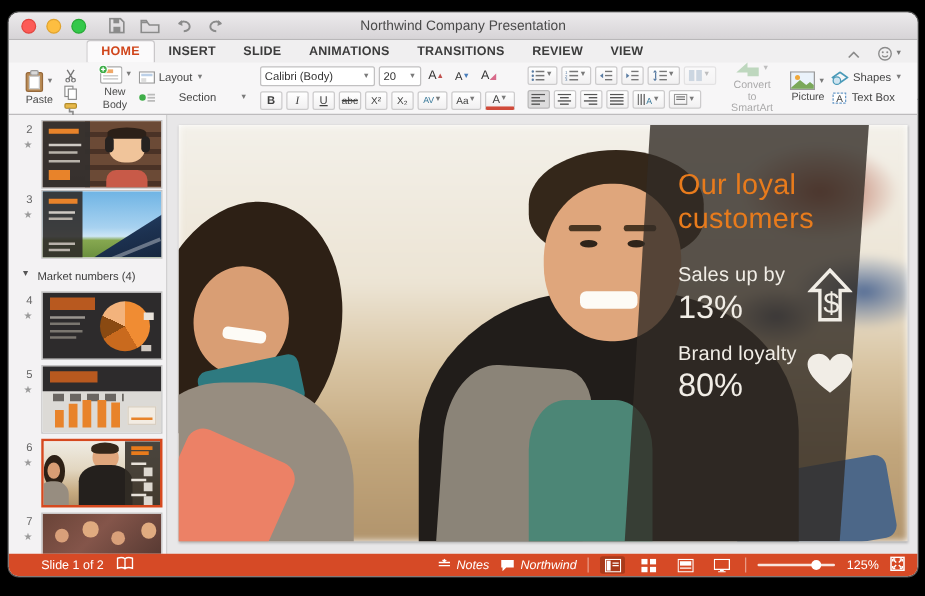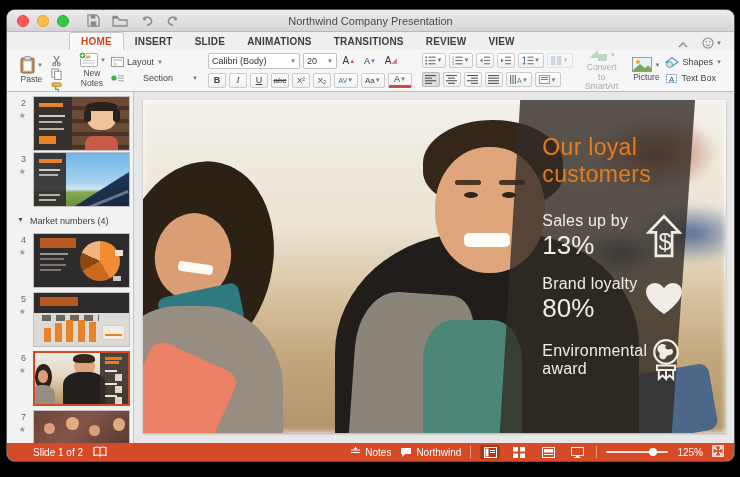--- a/index.html
+++ b/index.html
@@ -119,21 +119,21 @@
   .stat-txt { flex:1; }
   .stat-label { font-size:16px; line-height:1.15; letter-spacing:.2px; }
   .stat-value { font-size:26px; font-weight:300; line-height:1.1; }
   .stat-ico { width:42px; display:flex; justify-content:center; }
 
   
   .statusbar { position:relative; height:18px; background:#d64a26; display:flex;
     align-items:center; color:#fff; font-size:10px; padding:0 10px 0 26px; }
   .sb-left { display:flex; align-items:center; gap:10px; }
   .sb-right { margin-left:auto; display:flex; align-items:center; gap:9px; }
-  .sb-item { display:flex; gap:4px; }
+  .sb-item { display:flex; gap:4px;font-style:italic; }
   .sb-sep { width:1px; height:12px; background:rgba(255,255,255,.45); }
   .viewbtn { width:20px; height:14px; display:flex; align-items:center; justify-content:center;
     border-radius:2px; }
   .viewbtn.active { background:#a93a1b; }
   .slider { position:relative; width:62px; height:12px; display:flex; align-items:center; }
   .slider .track { width:100%; height:2px; background:rgba(255,255,255,.85); border-radius:1px; }
   .slider .knob { position:absolute; left:68%; top:2px; width:8px; height:8px; background:#fff;
     border-radius:50%; }
 
   
@@ -249,21 +249,21 @@
           <svg width="20" height="16" viewBox="0 0 20 16">
               <rect x="2.5" y="1.5" width="17" height="13" rx="1.5" fill="#fff" stroke="#aaa"></rect>
               <rect x="4.5" y="3.5" width="8" height="3" fill="#f0a868"></rect>
               <rect x="4.5" y="8" width="12" height="1.2" fill="#ccc"></rect>
               <rect x="4.5" y="10.5" width="12" height="1.2" fill="#ccc"></rect>
               <circle cx="4.5" cy="3.5" r="3.4" fill="#3fae49" stroke="#fff"></circle>
               <path d="M4.5 1.8 v3.4 M2.8 3.5 h3.4" stroke="#fff" stroke-width="1.1"></path>
             </svg>
           <span class="caret">▼</span>
         </span>
-        <span class="lbl">New Notes</span>
+        <span class="lbl">New Body</span>
       </div>
       <div class="col2" style="justify-content:space-around">
         <span class="row" style="font-size:9px;color:#444;gap:3px">
           <svg width="13" height="10" viewBox="0 0 13 10">
               <rect x=".5" y=".5" width="12" height="9" fill="#fff" stroke="#999"></rect>
               <rect x="2" y="2" width="9" height="2" fill="#bcd0e8"></rect>
               <rect x="2" y="5.5" width="4" height="3" fill="#dcdcdc"></rect>
             </svg>
           <span>Layout</span>
             <span class="caret">▼</span>
@@ -678,34 +678,20 @@
               <div class="stat-label">Brand loyalty</div>
               <div class="stat-value">80%</div>
             </div>
             <div class="stat-ico">
               <svg width="38" height="34" viewBox="0 0 40 36">
                   <path d="M20 34 C6 24 1 16 1 10 C1 4 6 1 10.5 1 C15 1 18.5 4 20 7 C21.5 4 25 1 29.5 1 C34 1 39 4 39 10 C39 16 34 24 20 34 Z" fill="#f1ede6"></path>
                 </svg>
             </div>
           </div>
 
-          <div class="stat">
-            <div class="stat-txt">
-              <div class="stat-label">Environmental award</div>
-              <div class="stat-value"></div>
-            </div>
-            <div class="stat-ico">
-              <svg width="36" height="44" viewBox="0 0 40 48">
-                <circle cx="20" cy="15" r="13" fill="none" stroke="#f1ede6" stroke-width="2.4"></circle>
-                <path d="M12 8 c3-3 7-2 8 0 c-2 3 1 5 4 4 c3-1 5 2 3 5 c-2 2-6 1-7 4 c-1 3-5 3-7 0 c-1-2 1-4-1-6 c-2-1-2-5 0-7 Z" fill="#f1ede6"></path>
-                <path d="M10 30 h20 v5 h-20 Z" fill="none" stroke="#f1ede6" stroke-width="2.2"></path>
-                <path d="M12 35 v10 l4-4 4 4 v-10 M28 35 v10 l-4-4 -4 4" fill="none" stroke="#f1ede6" stroke-width="2.2"></path>
-              </svg>
-            </div>
-          </div>
         </div>
       </div>
     </div>
   </div>
 
   <div class="statusbar">
     <div class="sb-left">
       <span>Slide 1 of 2</span>
       <span>
         <svg width="14" height="11" viewBox="0 0 14 11">

